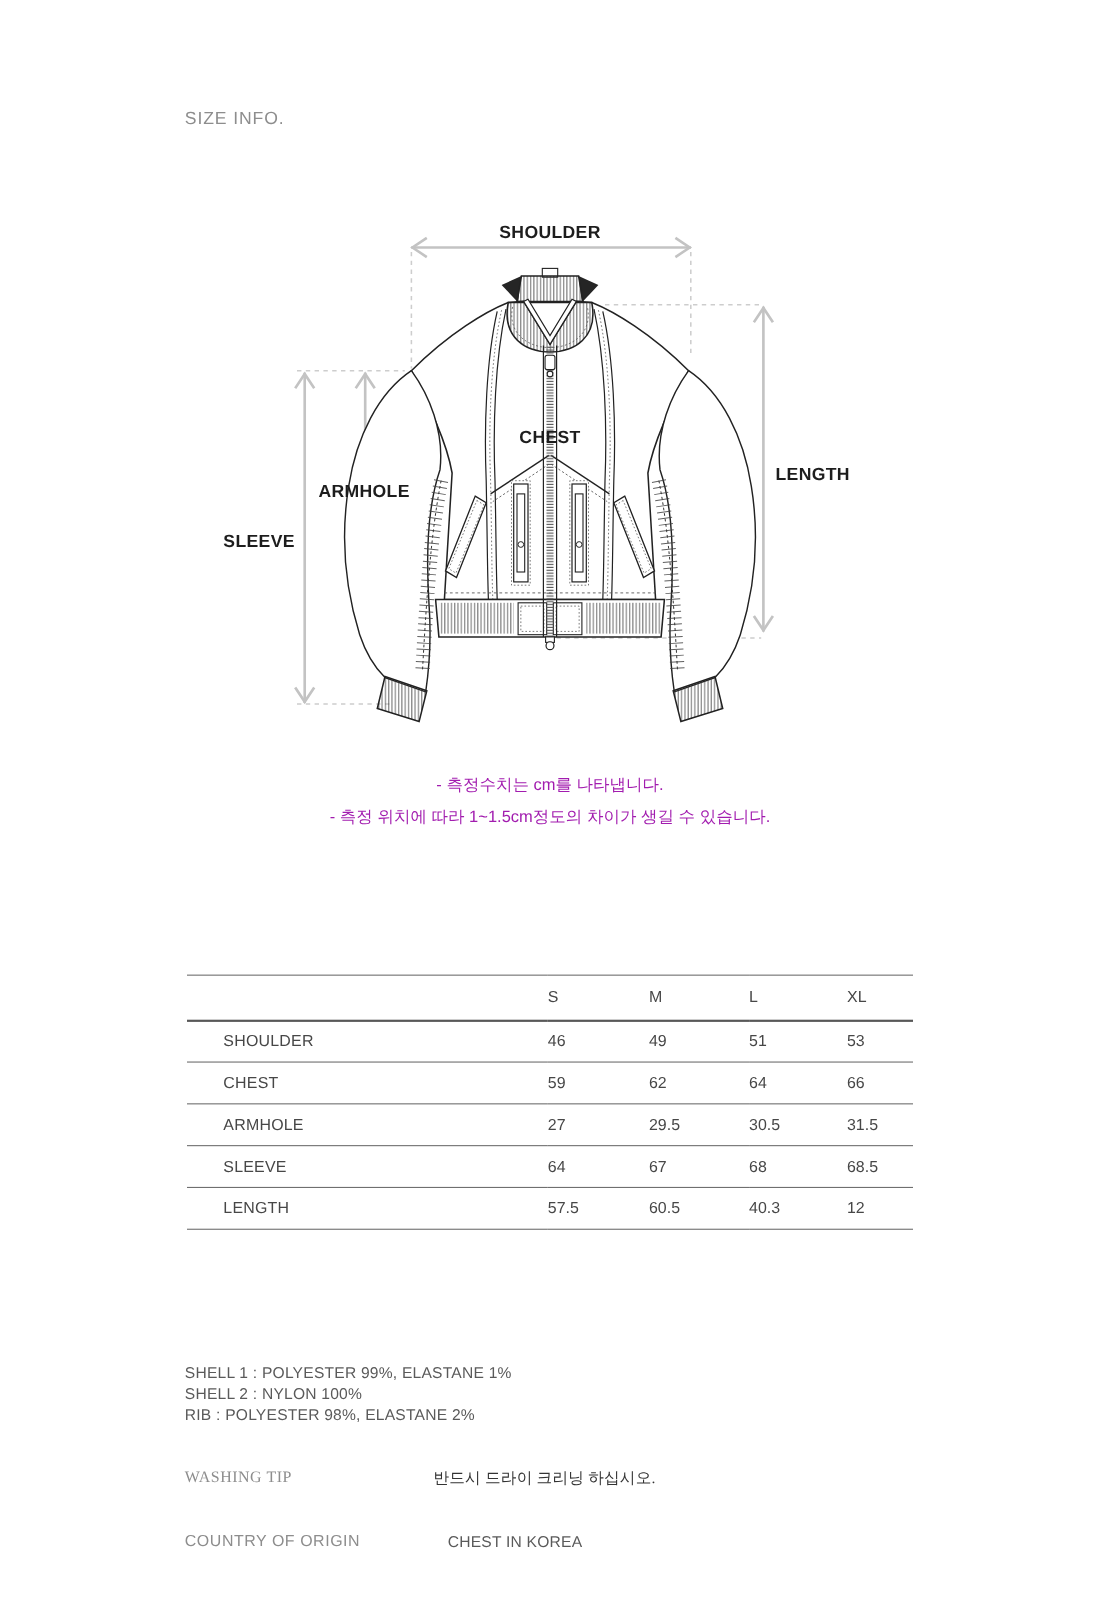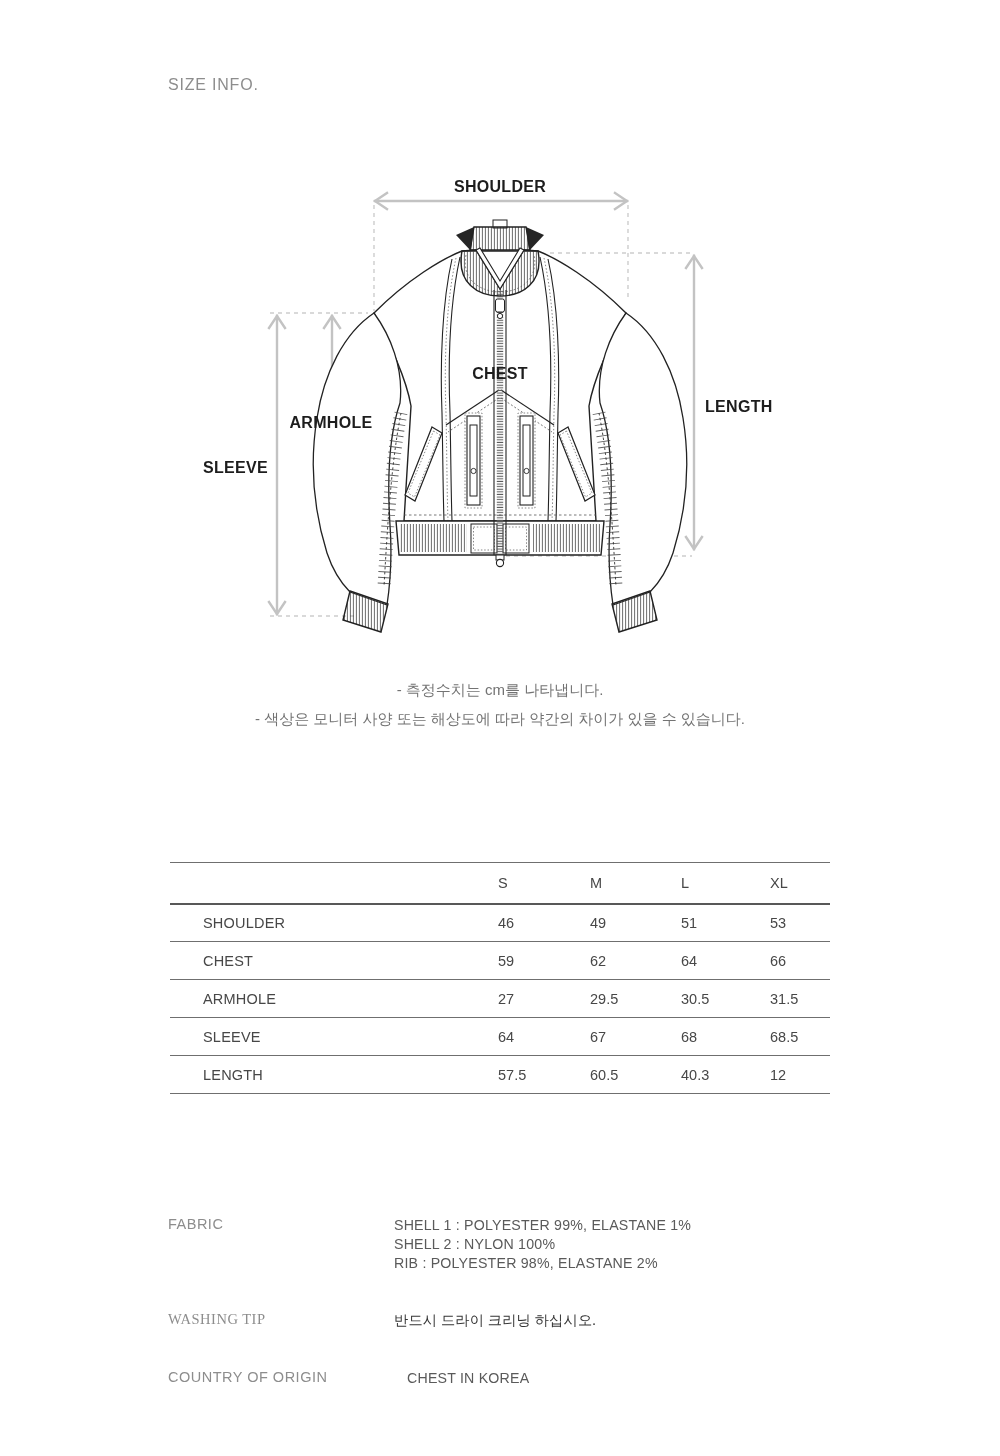--- a/index.html
+++ b/index.html
@@ -2,35 +2,35 @@
 <html><head>
 <meta charset="utf-8">
 <style>
   * { box-sizing: border-box; margin: 0; padding: 0; }
   html,body { background:#ffffff; }
   body {
     width:1000px; height:1456px; position:relative;
     font-family:"Liberation Sans", sans-serif;
     color:#444;
   }
-  .abs { position:absolute; }
+  .abs { position:absolute;margin-top:24px; }
 
   
   .size-info-title {
     left:168px; top:76px;
     font-size:16px; letter-spacing:0.8px; color:#8d8d8d; font-weight:400;
   }
 
   
   .diagram { left:190px; top:163px; width:610px; height:505px; }
   .meas-label { font-family:"Liberation Sans",sans-serif; font-weight:700; font-size:16px; fill:#1d1d1d; letter-spacing:0.3px; }
 
   
   .notes { left:0; top:676px; width:1000px; text-align:center; }
-  .notes div { font-size:15px; line-height:28.5px; color:#737373; }
+  .notes div { font-size:15px; line-height:28.5px; color:#a21caf; }
 
   
   .table-wrap { left:170px; top:862px; width:660px; }
   table { border-collapse:collapse; table-layout:fixed; width:660px; }
   col.c0{width:328px;} col.c1{width:92px;} col.c2{width:91px;} col.c3{width:89px;} col.c4{width:60px;}
   thead th {
     height:41px; font-weight:400; font-size:14.5px; color:#474747; text-align:left;
     border-top:1px solid #6f6f6f; border-bottom:2px solid #585858; vertical-align:middle;
   }
   tbody td {
@@ -163,21 +163,21 @@
     <text class="meas-label" x="310" y="29" text-anchor="middle">SHOULDER</text>
     <text class="meas-label" x="310" y="216" text-anchor="middle">CHEST</text>
     <text class="meas-label" x="141" y="265" text-anchor="middle">ARMHOLE</text>
     <text class="meas-label" x="78" y="310" text-anchor="end">SLEEVE</text>
     <text class="meas-label" x="515" y="249" text-anchor="start">LENGTH</text>
   </svg>
 </div>
 
 <div class="abs notes">
   <div>- 측정수치는 cm를 나타냅니다.</div>
-  <div>- 색상은 모니터 사양 또는 해상도에 따라 약간의 차이가 있을 수 있습니다.</div>
+  <div>- 측정 위치에 따라 1~1.5cm정도의 차이가 생길 수 있습니다.</div>
 </div>
 
 <div class="abs table-wrap">
   <table>
     <colgroup>
         <col class="c0">
         <col class="c1">
         <col class="c2">
         <col class="c3">
         <col class="c4">
@@ -225,21 +225,20 @@
         <td>57.5</td>
         <td>60.5</td>
         <td>40.3</td>
         <td>12</td>
       </tr>
     </tbody>
   </table>
 </div>
 
 <div class="abs detail detail-fabric">
-  <div class="detail-label">FABRIC</div>
   <div class="detail-value">
     <div>SHELL 1 : POLYESTER 99%, ELASTANE 1%</div>
     <div>SHELL 2 : NYLON 100%</div>
     <div>RIB : POLYESTER 98%, ELASTANE 2%</div>
   </div>
 </div>
 
 <div class="abs detail detail-washing">
   <div class="detail-label">WASHING TIP</div>
   <div class="detail-value korean">반드시 드라이 크리닝 하십시오.</div>

